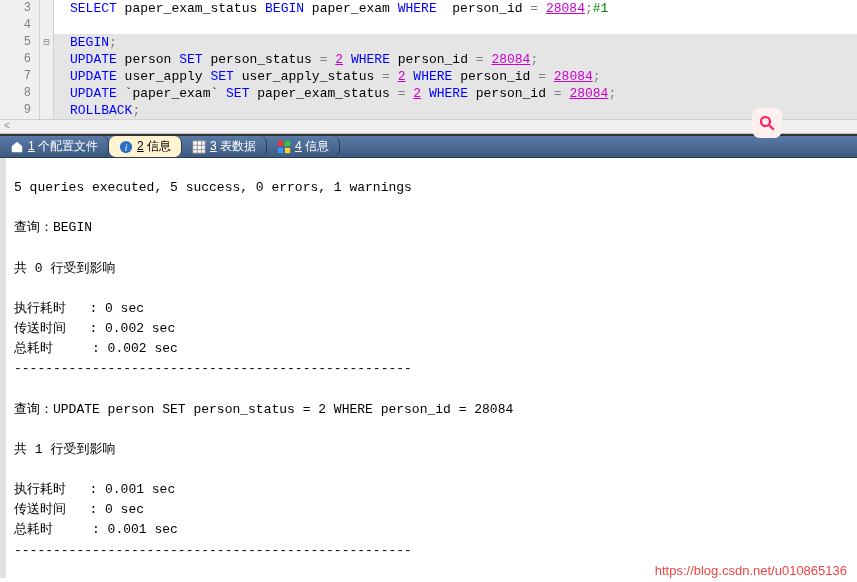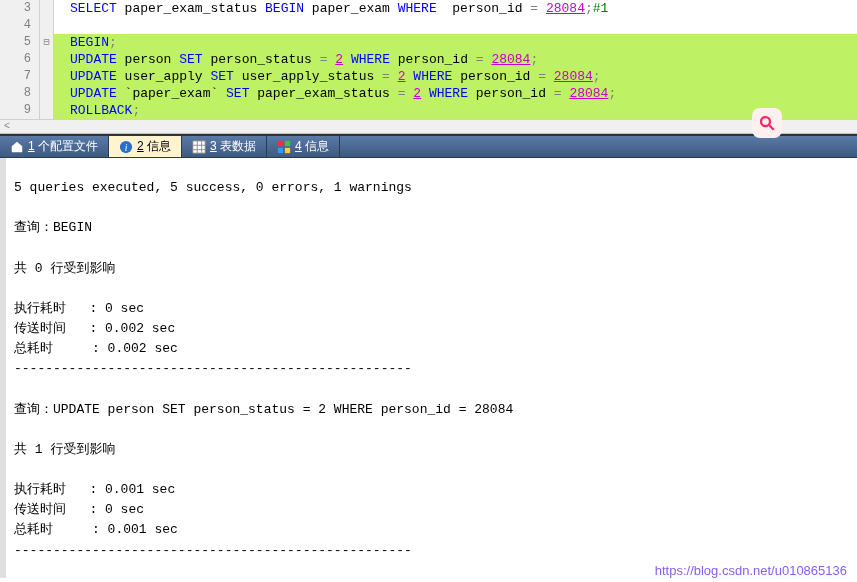--- a/index.html
+++ b/index.html
@@ -2,32 +2,32 @@
 <html><head>
 <meta charset="utf-8">
 <style>
 * { margin: 0; padding: 0; box-sizing: border-box; }
 body { font-family: Consolas, 'Courier New', monospace; font-size: 13px; background: #fff; width: 857px; height: 582px; overflow: hidden; position: relative; }
 .editor { background: #fff; border-bottom: 1px solid #c0c0c0; position: relative; }
 .editor-row { display: flex; height: 17px; line-height: 17px; }
 .gutter { width: 40px; text-align: right; padding-right: 8px; color: #808080; background: #f0f0f0; border-right: 1px solid #d0d0d0; font-size: 12px; }
 .fold-col { width: 14px; background: #f0f0f0; border-right: 1px solid #d0d0d0; text-align: center; color: #888; font-size: 10px; }
 .code { flex: 1; padding-left: 16px; white-space: pre; font-size: 13px; }
-.code.sel { background: #bef264; }
+.code.sel { background: #e5e5e5; }
 .kw { color: #0000ff; }
 .num { color: #cc00cc; text-decoration: underline; }
 .op { color: #808080; }
 .cmt { color: #008000; }
 .scroll-hint { height: 14px; background: #f0f0f0; border-top: 1px solid #d0d0d0; color: #888; font-size: 10px; padding-left: 4px; line-height: 14px; }
 .tabs { background: linear-gradient(#5a7aa8, #3d5a7f); display: flex; height: 24px; border-top: 2px solid #333; border-bottom: 1px solid #2a3a50; }
-.tab { display: flex; align-items: center; padding: 0 10px; color: #fff; font-family: 'Microsoft YaHei', Arial, sans-serif; font-size: 12px; cursor: pointer; border-right: 1px solid #2a3a50; }
+.tab { display: flex; align-items: center; padding: 0 10px; color: #fff; font-family: 'Microsoft YaHei', Arial, sans-serif; font-size: 12px; cursor: pointer; border-right: 1px solid #2a3a50; border-radius: 7px; }
 .tab.active { background: #fff3d0; color: #000; }
 .tab-icon { width: 14px; height: 14px; margin-right: 4px; display: inline-block; }
 .output { background: #fff; padding: 20px 8px; font-family: Consolas, 'Courier New', monospace; font-size: 13px; line-height: 1.55; white-space: pre-wrap; overflow-y: auto; height: 420px; border-left: 6px solid #dfdfdf; }
-.watermark { position: absolute; bottom: 4px; right: 10px; color: #8b5cf6; font-size: 13px; font-family: Arial; }
+.watermark { position: absolute; bottom: 4px; right: 10px; color: #ef4444; font-size: 13px; font-family: Arial; }
 .search-bubble { position: absolute; right: 75px; top: 108px; width: 30px; height: 30px; background: #fff0f0; border-radius: 8px; display:flex; align-items:center; justify-content:center; }
 .search-bubble svg { stroke:#f26; }
 .tab-underline { text-decoration: underline; }
 </style>
 </head>
 <body>
 
 <div class="editor" id="editor">
     <div class="editor-row">
       <div class="gutter">3</div>

